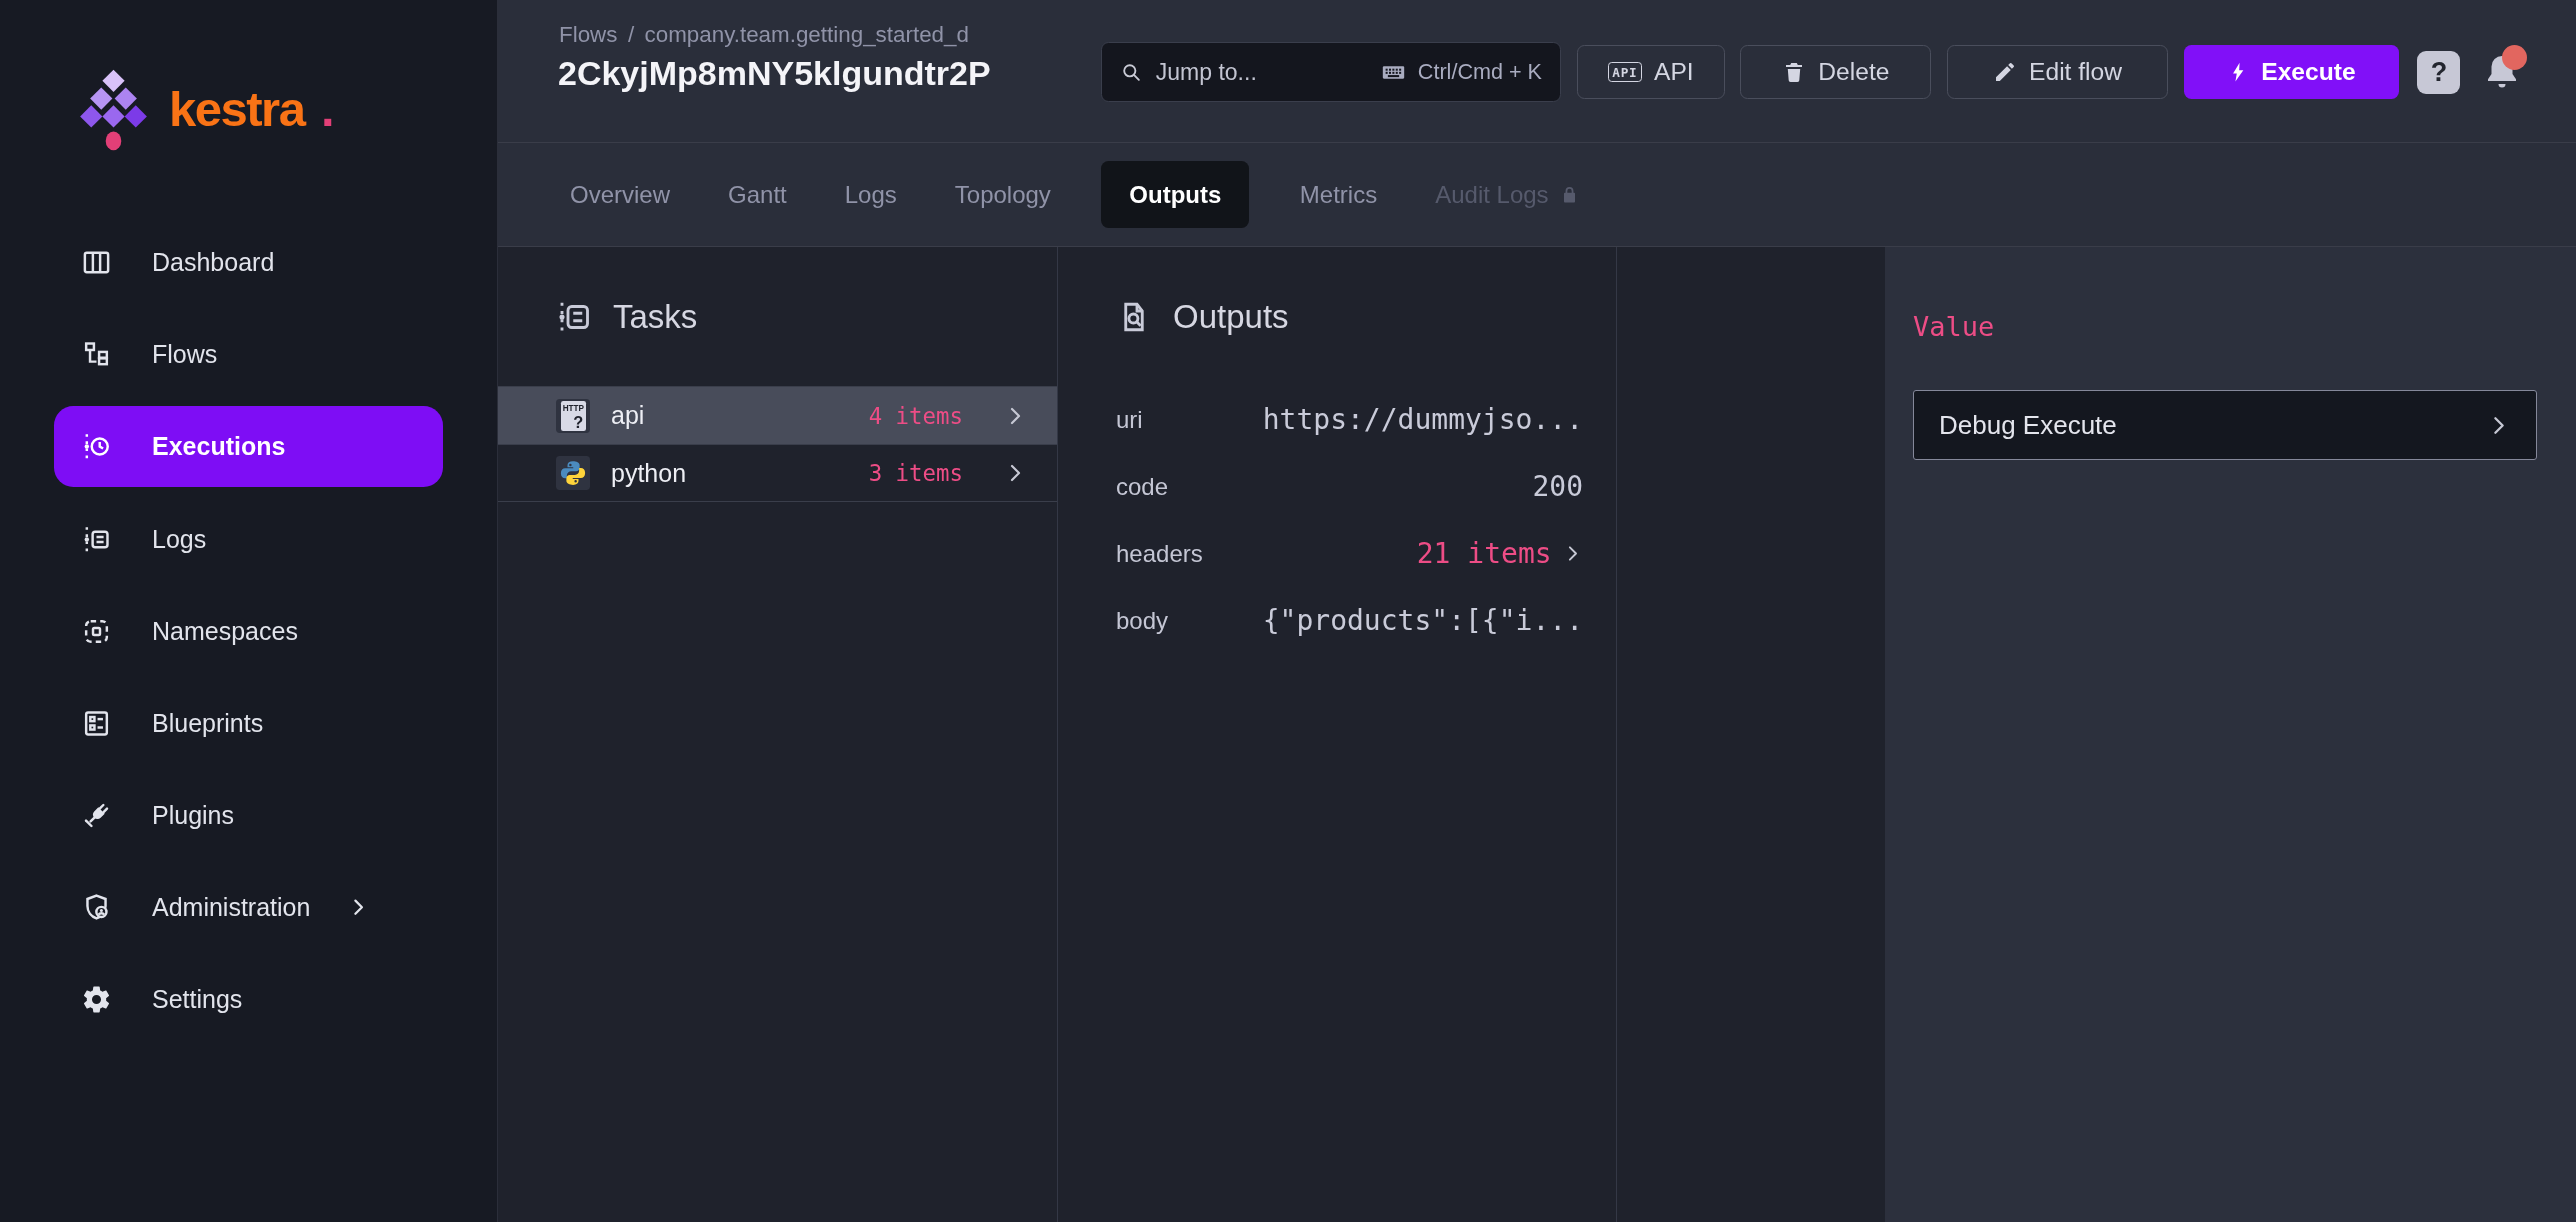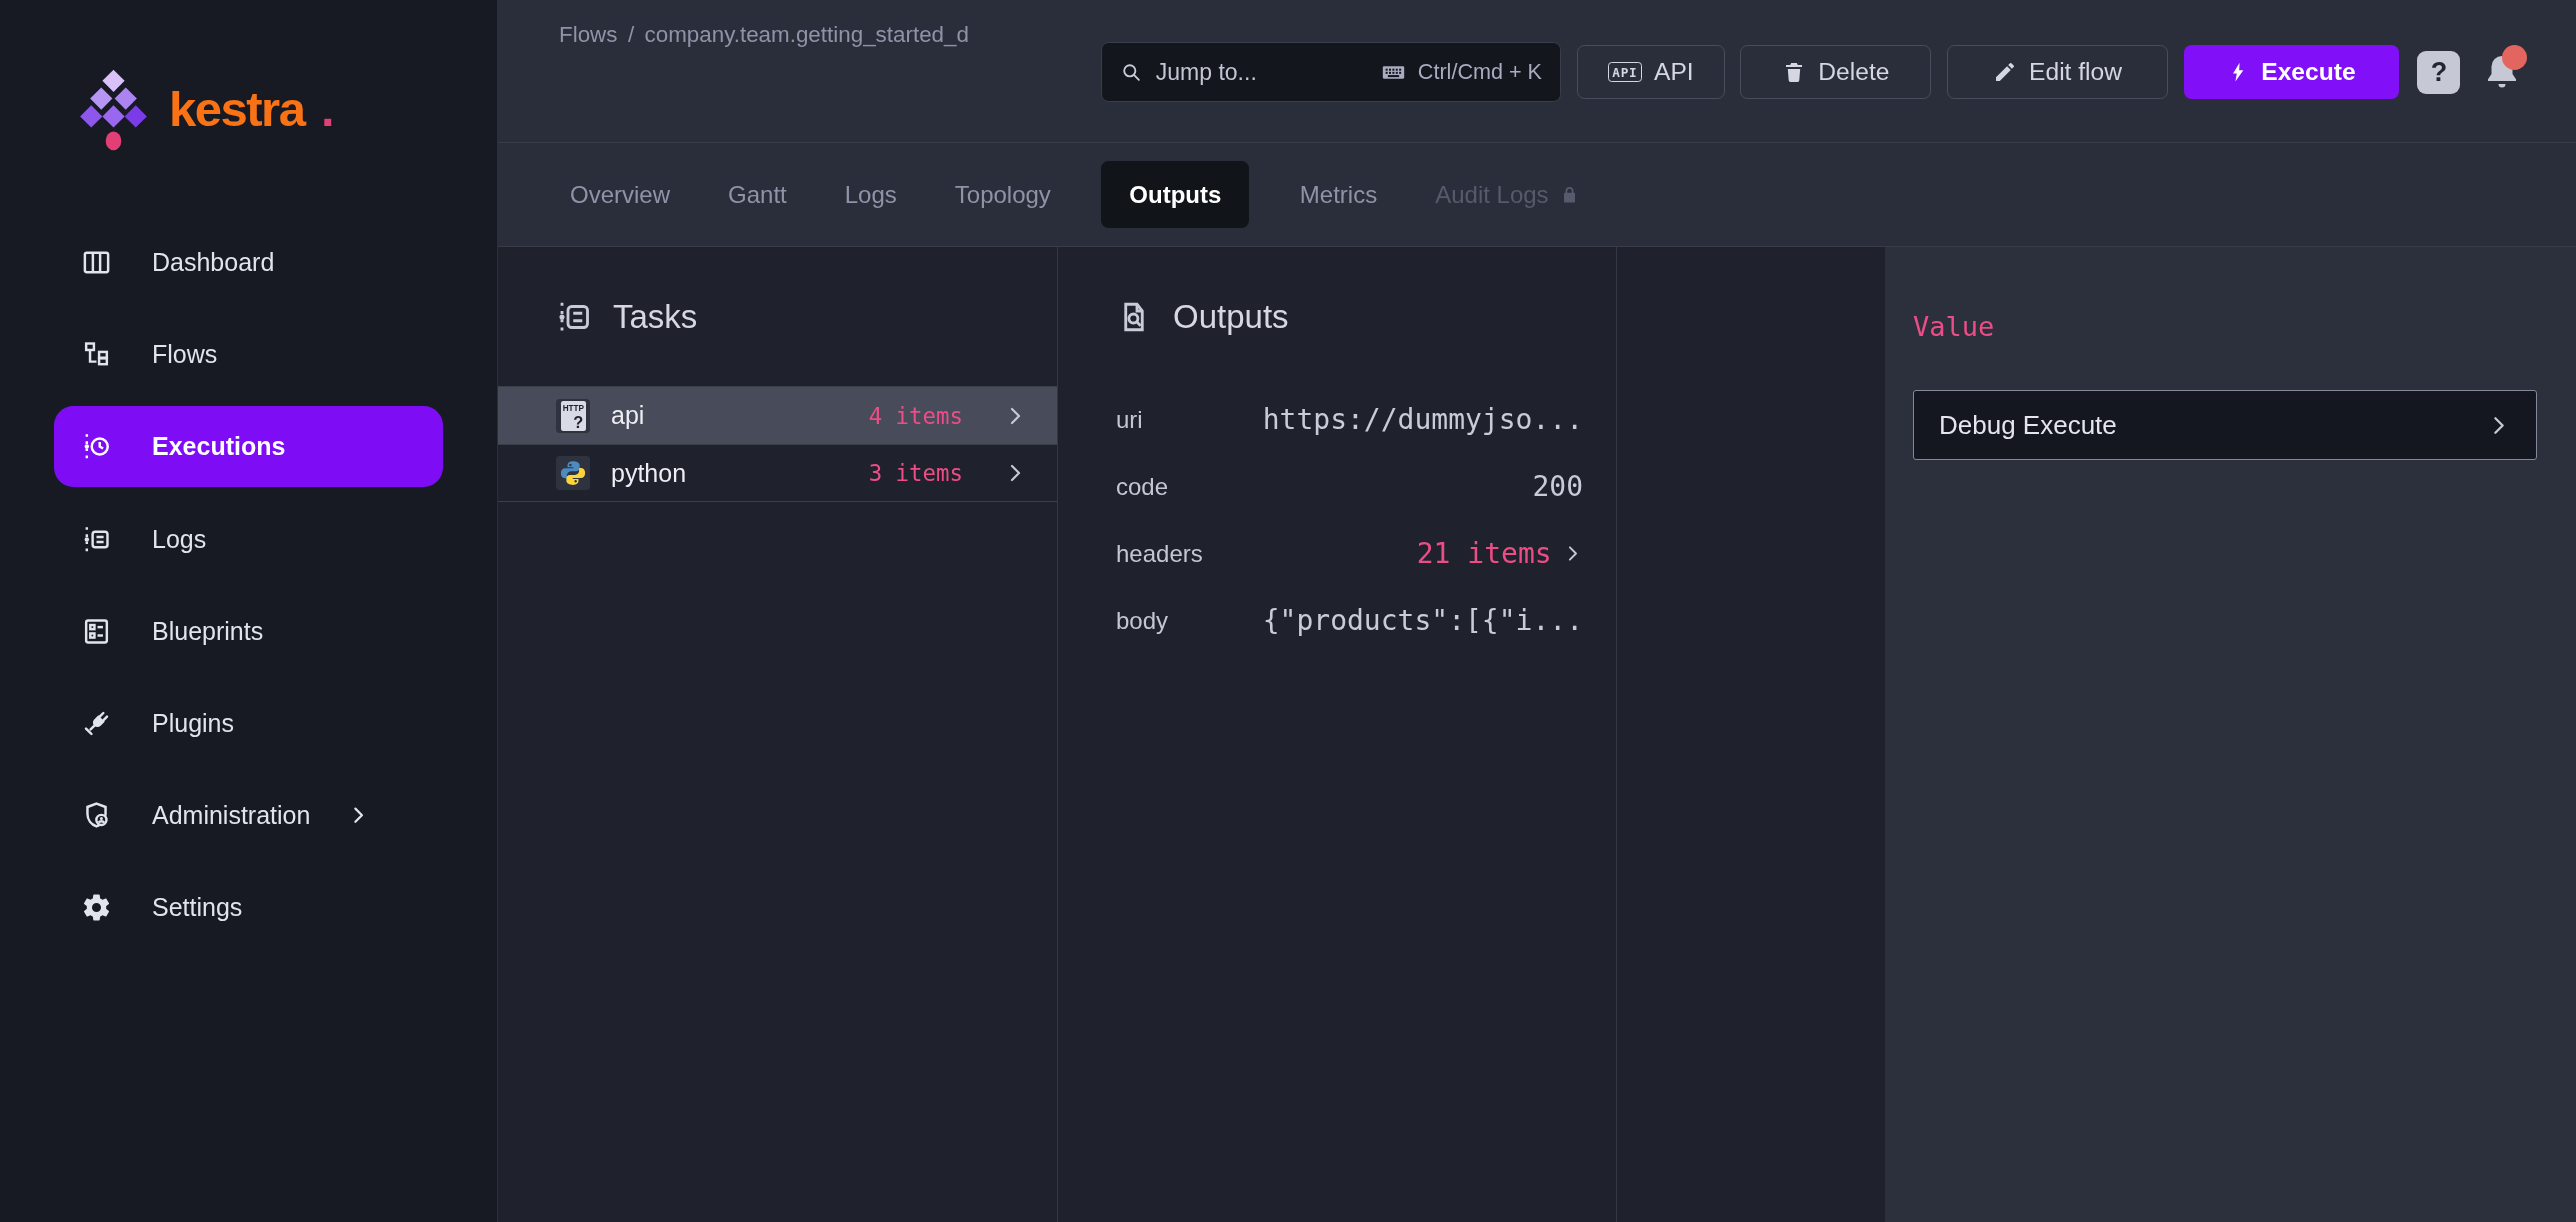--- a/index.html
+++ b/index.html
@@ -218,20 +218,29 @@
             <circle cx="4.5" cy="12" r="1.7" fill="currentColor" stroke="none"></circle>
             <rect x="9" y="6" width="11.5" height="12" rx="2"></rect>
             <path d="M12 10h5.5M12 14h5.5"></path>
           </svg>
       </span>
       <span class="nav-label">Logs</span>
     </div>
     <div class="nav-item">
       <span class="nav-icon">
         <svg viewBox="0 0 24 24" fill="none" stroke="currentColor" stroke-width="1.9">
+            <rect x="4" y="4" width="16" height="16" rx="3.5" stroke-dasharray="4.2 3.2"></rect>
+            <rect x="9.3" y="9.3" width="5.4" height="5.4" rx="1"></rect>
+          </svg>
+      </span>
+      <span class="nav-label">Namespaces</span>
+    </div>
+    <div class="nav-item">
+      <span class="nav-icon">
+        <svg viewBox="0 0 24 24" fill="none" stroke="currentColor" stroke-width="1.9">
             <rect x="4" y="3.5" width="16" height="17" rx="1.5"></rect>
             <rect x="7.2" y="7" width="3.2" height="3.2"></rect>
             <path d="M12.8 8.6H17"></path>
             <rect x="7.2" y="13.5" width="3.2" height="3.2"></rect>
             <path d="M12.8 15.1H17"></path>
           </svg>
       </span>
       <span class="nav-label">Blueprints</span>
     </div>
     <div class="nav-item">
@@ -270,20 +279,21 @@
       </span>
       <span class="nav-label">Settings</span>
     </div>
   </nav>
 </aside>
 
 <header class="topbar">
   <div class="breadcrumb">
     <span>Flows</span><span class="sep">/</span><span>company.team.getting_started_d</span>
   </div>
+  <h1 class="flow-title">2CkyjMp8mNY5klgundtr2P</h1>
 
   <div class="actions">
     <div class="searchbox">
       <span class="sicon">
         <svg viewBox="0 0 24 24" fill="none" stroke="currentColor" stroke-width="2">
             <circle cx="10.5" cy="10.5" r="6"></circle>
             <path d="M15.2 15.2l5 5" stroke-linecap="round"></path>
           </svg>
       </span>
       <span class="search-placeholder">Jump to...</span>

